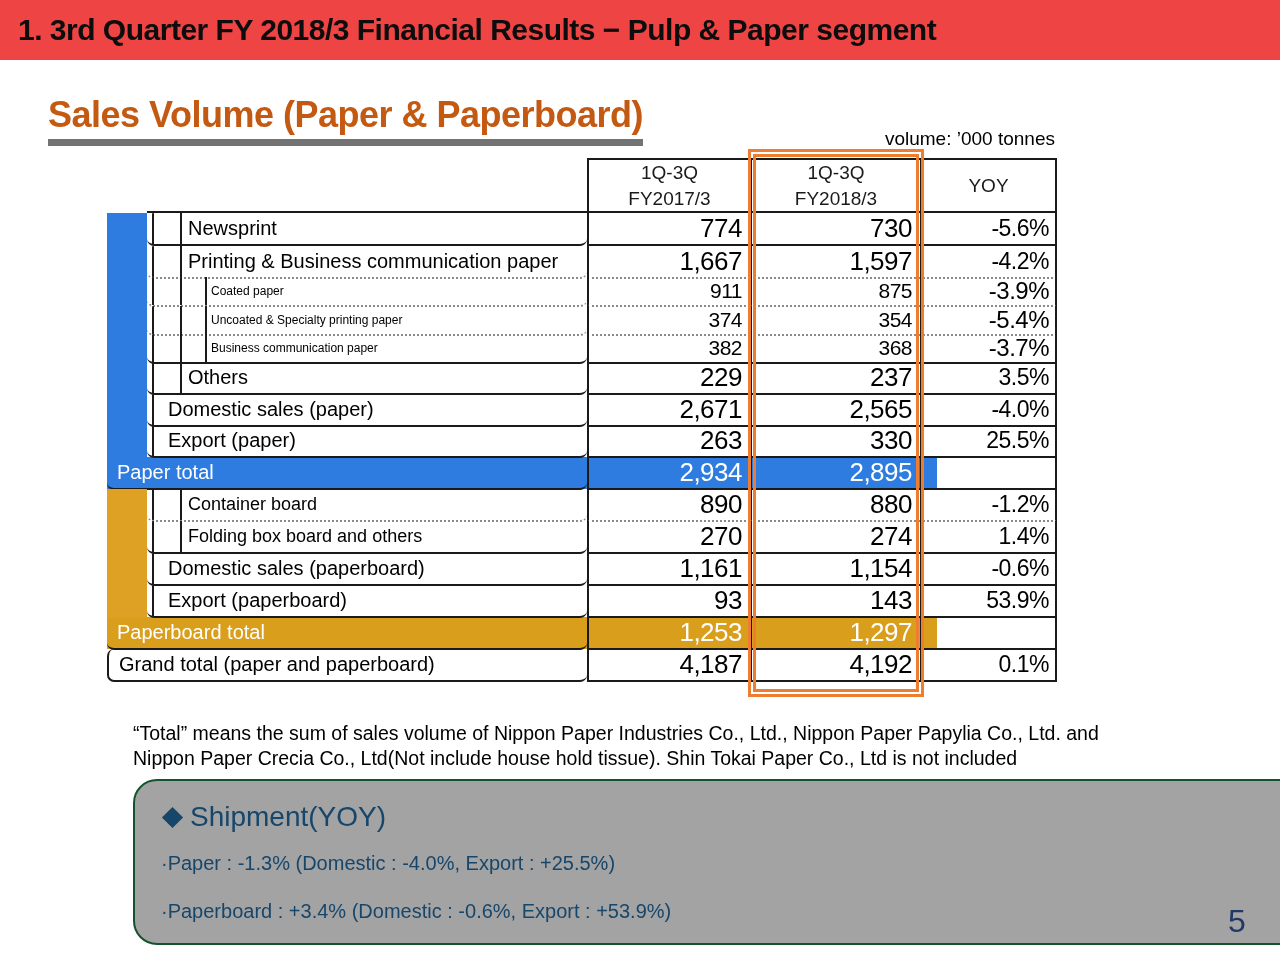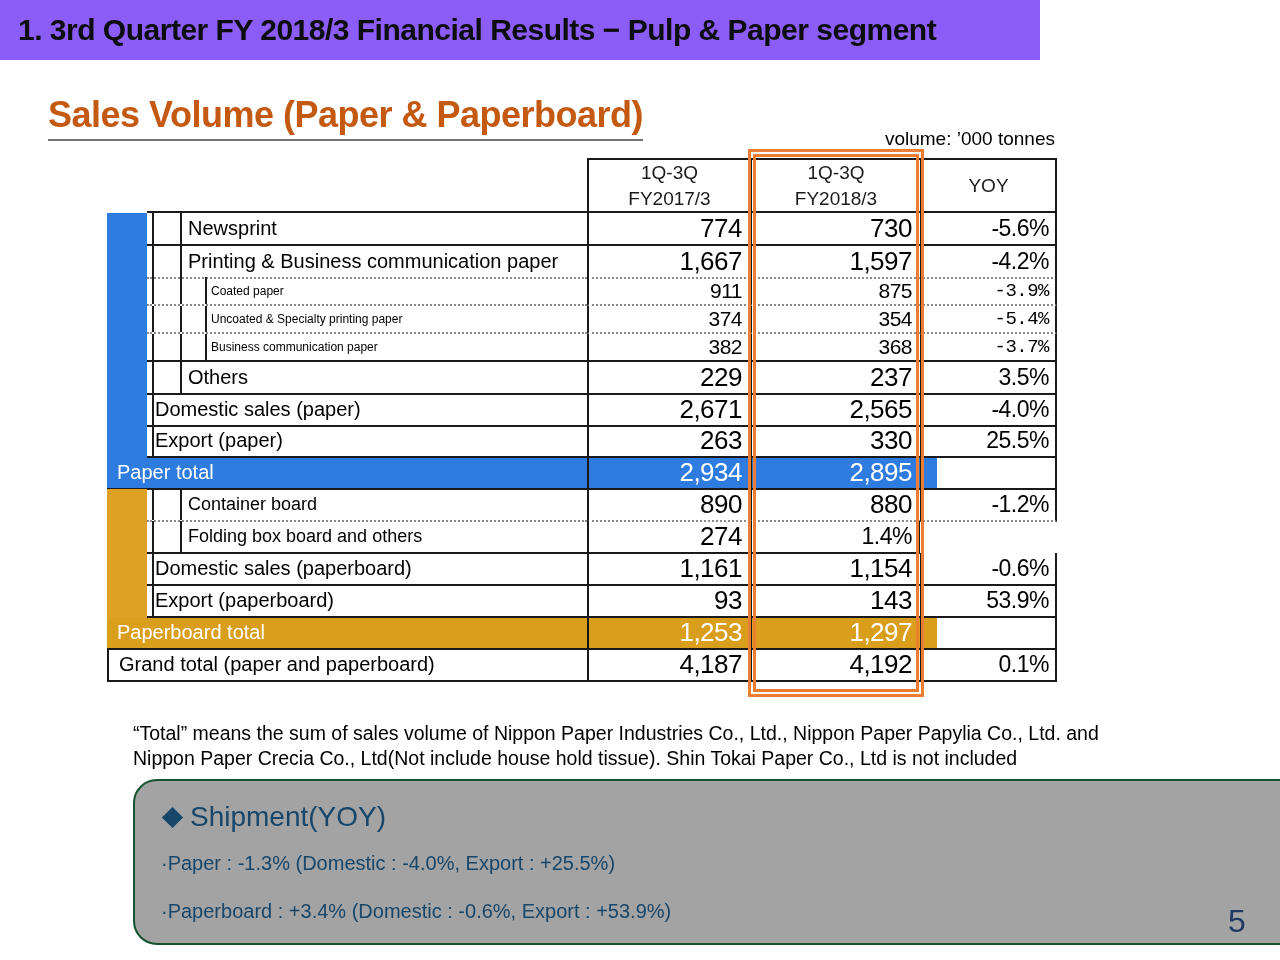--- a/index.html
+++ b/index.html
@@ -3,54 +3,54 @@
 <meta charset="utf-8">
 <style>
   * { margin:0; padding:0; box-sizing:border-box; }
   html,body { width:1280px; height:960px; }
   body {
     position:relative; width:1280px; height:960px; background:#ffffff;
     font-family:"Liberation Sans","DejaVu Sans",sans-serif; overflow:hidden; color:#000;
   }
   
   .topbar {
-    position:absolute; left:0; top:0; width:1040px; height:60px;
-    background:#8b5cf6; display:flex; align-items:center; padding-left:18px;
+    position:absolute; left:0; top:0; width:1280px; height:60px;
+    background:#ef4444; display:flex; align-items:center; padding-left:18px;
   }
   .topbar .t { font-size:30px; font-weight:bold; color:#0d0d0d; letter-spacing:-0.5px; }
   
   .sec-title {
     position:absolute; left:48px; top:94px; font-size:36px; font-weight:bold;
-    color:#C45911; border-bottom:2px solid #737373; padding-bottom:3px; letter-spacing:-0.5px;
+    color:#C45911; border-bottom:7px solid #737373; padding-bottom:3px; letter-spacing:-0.5px;
   }
   .unit-note { position:absolute; top:128px; right:225px; font-size:19px; color:#000; }
   
   .tbl { position:absolute; left:107px; top:158px; width:830px; }
   .trow { display:grid; grid-template-columns:40px 440px 163px 170px 137px; }
   .trow.total { grid-template-columns:480px 163px 170px 137px; }
   .h55{height:55px}.h33{height:33px}.h31{height:31px}.h29{height:29px}.h28{height:28px}.h32{height:32px}
   .cell { display:flex; align-items:center; }
   .bar { }
   .bar.paper { background:#2E7CE0; }
   .bar.board { background:#DFA124; }
-  .lbl { font-size:20px; padding-left:10px; }
-  .lbl.lv2 { padding-left:8px;
+  .lbl { font-size:20px; padding-left:10px;border-radius:7px; }
+  .lbl.lv2 { padding-left:21px;
     background-image:linear-gradient(#1a1a1a,#1a1a1a);
     background-size:2px 100%; background-position:5px 0; background-repeat:no-repeat; }
   .lbl.lv3 { padding-left:41px;
     background-image:linear-gradient(#1a1a1a,#1a1a1a),linear-gradient(#1a1a1a,#1a1a1a);
     background-size:2px 100%,2px 100%; background-position:5px 0,33px 0; background-repeat:no-repeat; }
   .lbl.lv4 { padding-left:64px; font-size:12px;
     background-image:linear-gradient(#1a1a1a,#1a1a1a),linear-gradient(#1a1a1a,#1a1a1a),linear-gradient(#1a1a1a,#1a1a1a);
     background-size:2px 100%,2px 100%,2px 100%; background-position:5px 0,33px 0,58px 0; background-repeat:no-repeat; }
   .lbl.sm { font-size:18px; }
   .num { font-size:26px; justify-content:flex-end; padding-right:8px; letter-spacing:-0.5px; }
   .pct { font-size:23px; justify-content:flex-end; padding-right:6px; letter-spacing:-0.5px; }
   .num.sm { font-size:21px; }
-  .pct.sm { font-size:19px;font-family:Liberation Mono, monospace; }
+  .pct.sm { font-size:24px; }
   .bl { border-left:2px solid #1a1a1a; }
   .br { border-right:2px solid #1a1a1a; }
   .bb { border-bottom:2px solid #1a1a1a; }
   .bd { border-bottom:2px dotted #8a8a8a; }
   .bt { border-top:2px solid #1a1a1a; }
   .trow.total-paper { background:#2E7CE0; color:#ffffff; }
   .trow.total-board { background:#D99E1C; color:#ffffff; }
   .hcell { flex-direction:column; justify-content:center; font-size:19px; line-height:1.35; color:#1a1a1a; text-align:center; }
   
   .hl-rect {
@@ -173,20 +173,21 @@
     <div class="cell bar board"></div>
     <div class="cell lbl lv3 sm bd">Container board</div>
     <div class="cell num bl bd">890</div>
     <div class="cell num bl bd">880</div>
     <div class="cell pct bl br bd">-1.2%</div>
   </div>
 
   <div class="trow h32">
     <div class="cell bar board"></div>
     <div class="cell lbl lv3 sm bb">Folding box board and others</div>
+    <div class="cell num bl bb">270</div>
     <div class="cell num bl bb">274</div>
     <div class="cell pct bl br bb">1.4%</div>
   </div>
 
   <div class="trow h32">
     <div class="cell bar board"></div>
     <div class="cell lbl lv2 bb">Domestic sales (paperboard)</div>
     <div class="cell num bl bb">1,161</div>
     <div class="cell num bl bb">1,154</div>
     <div class="cell pct bl br bb">-0.6%</div>

